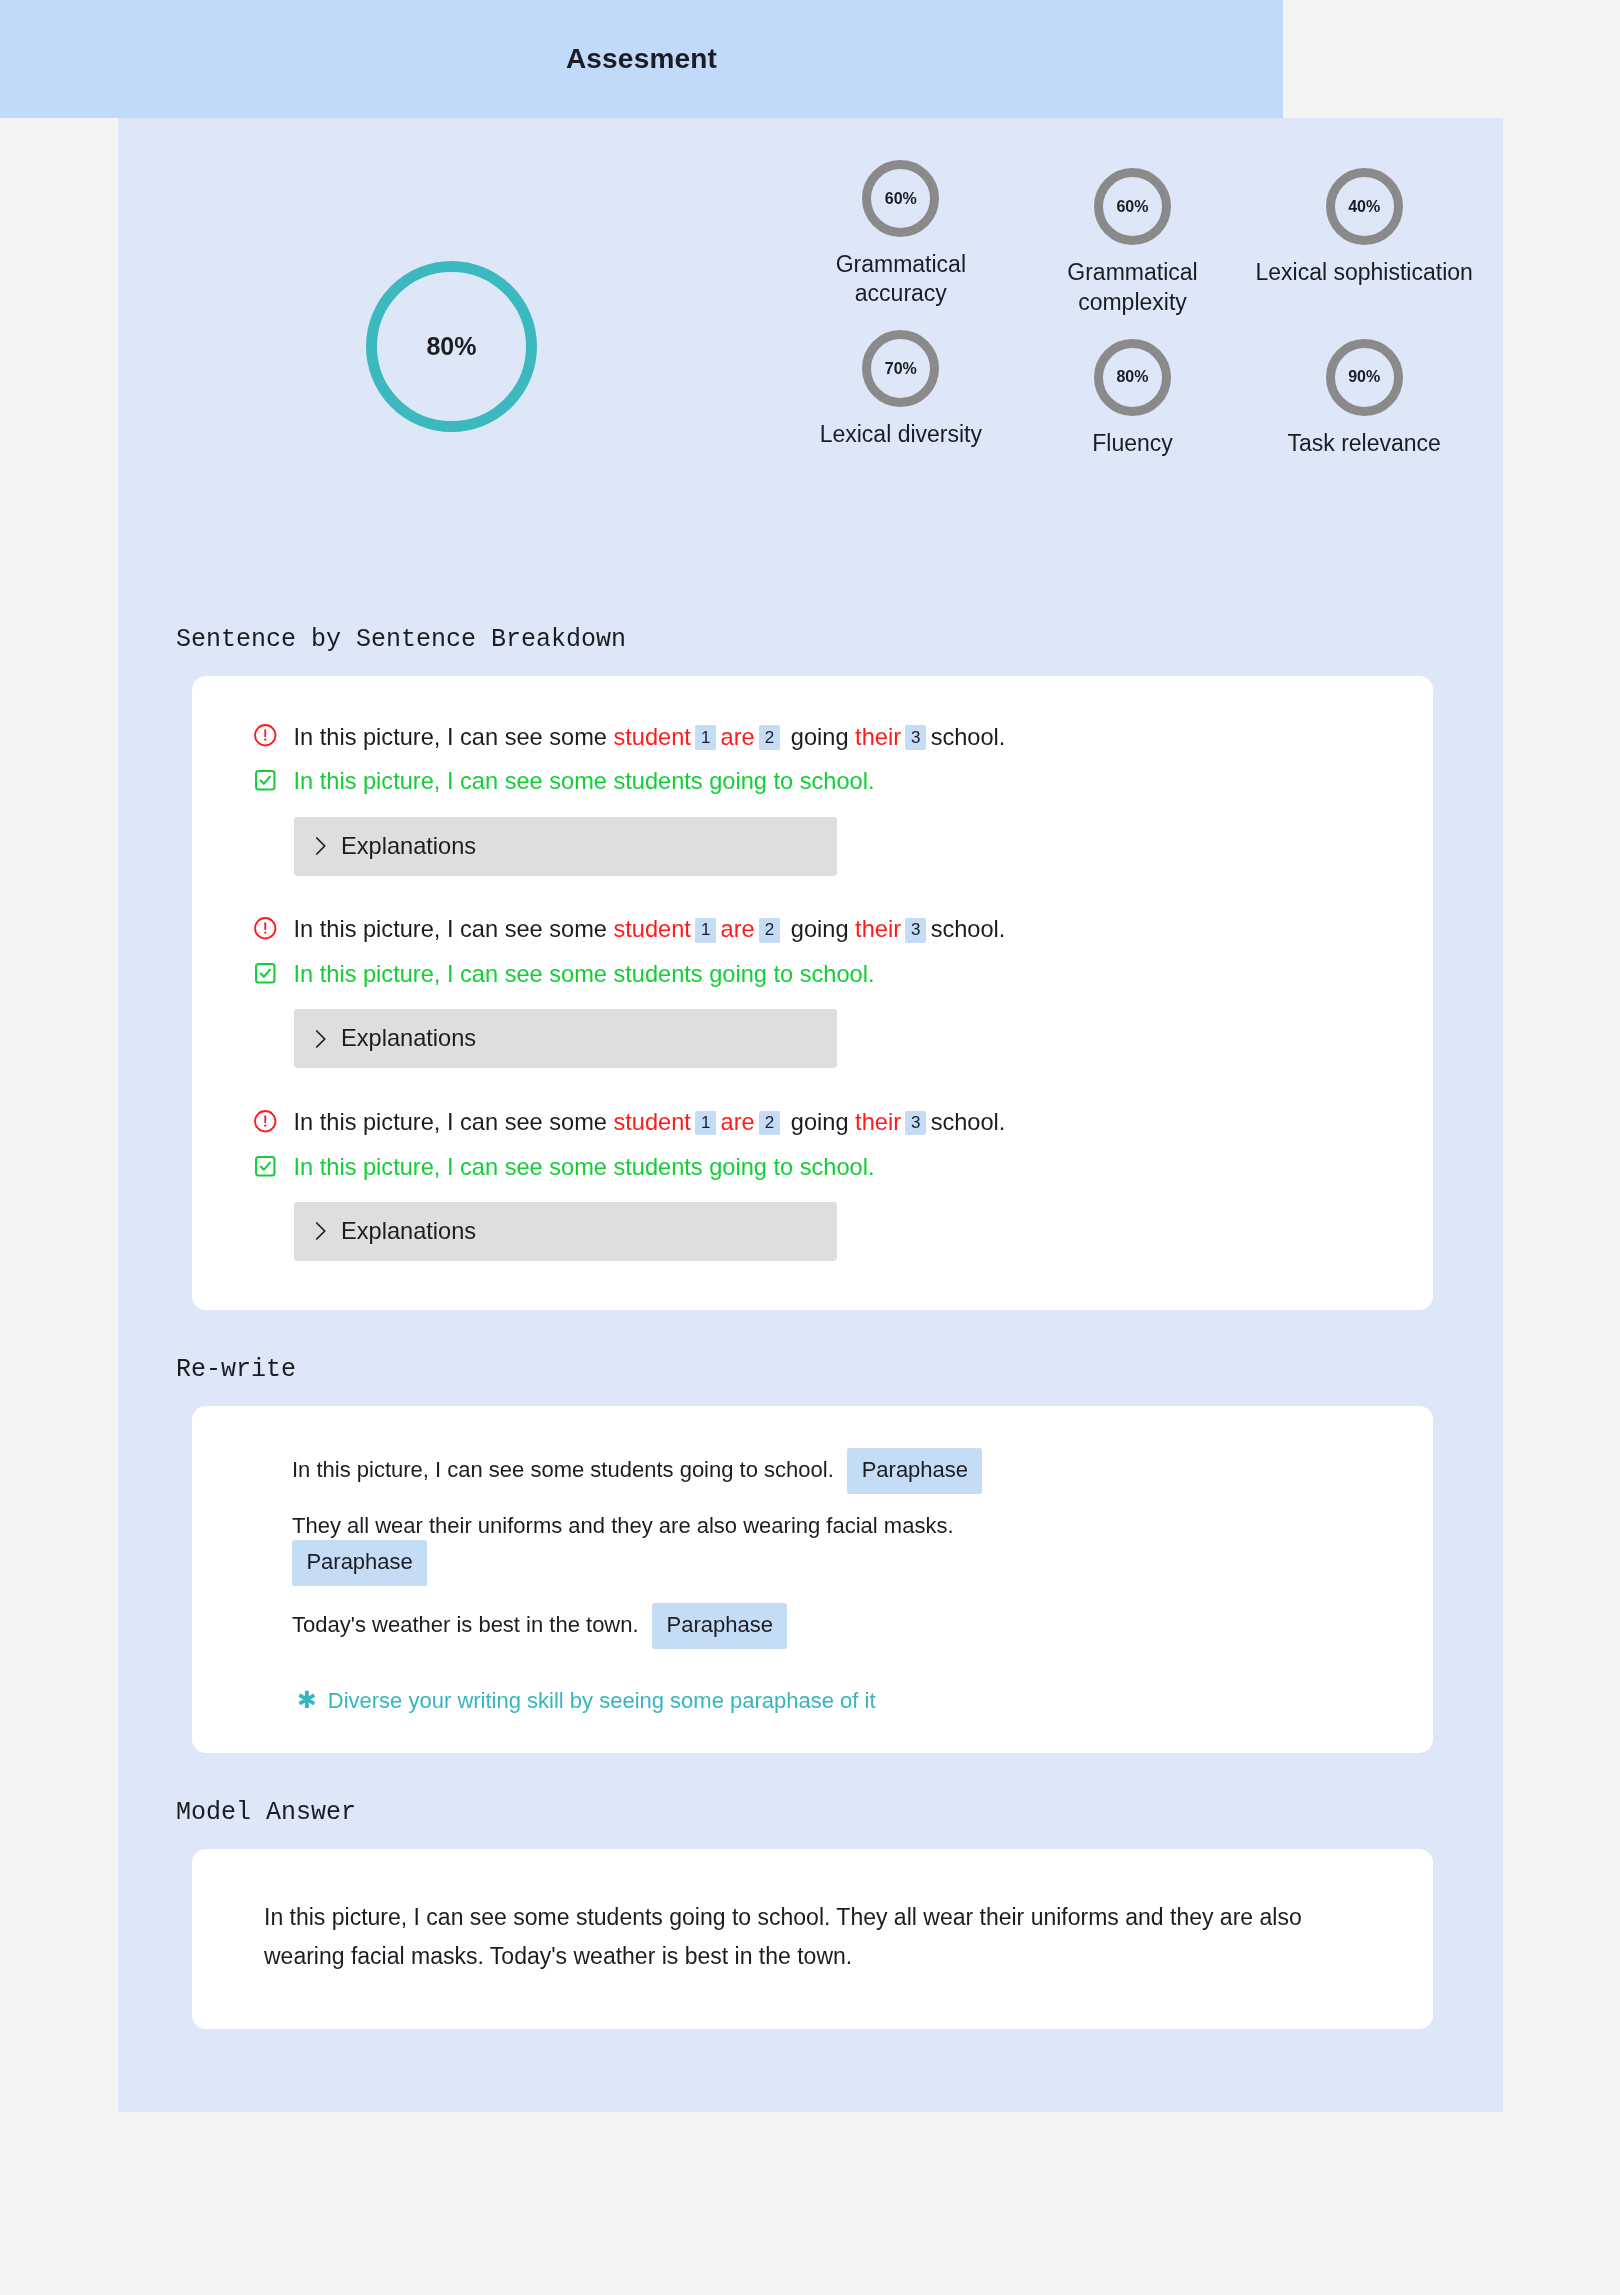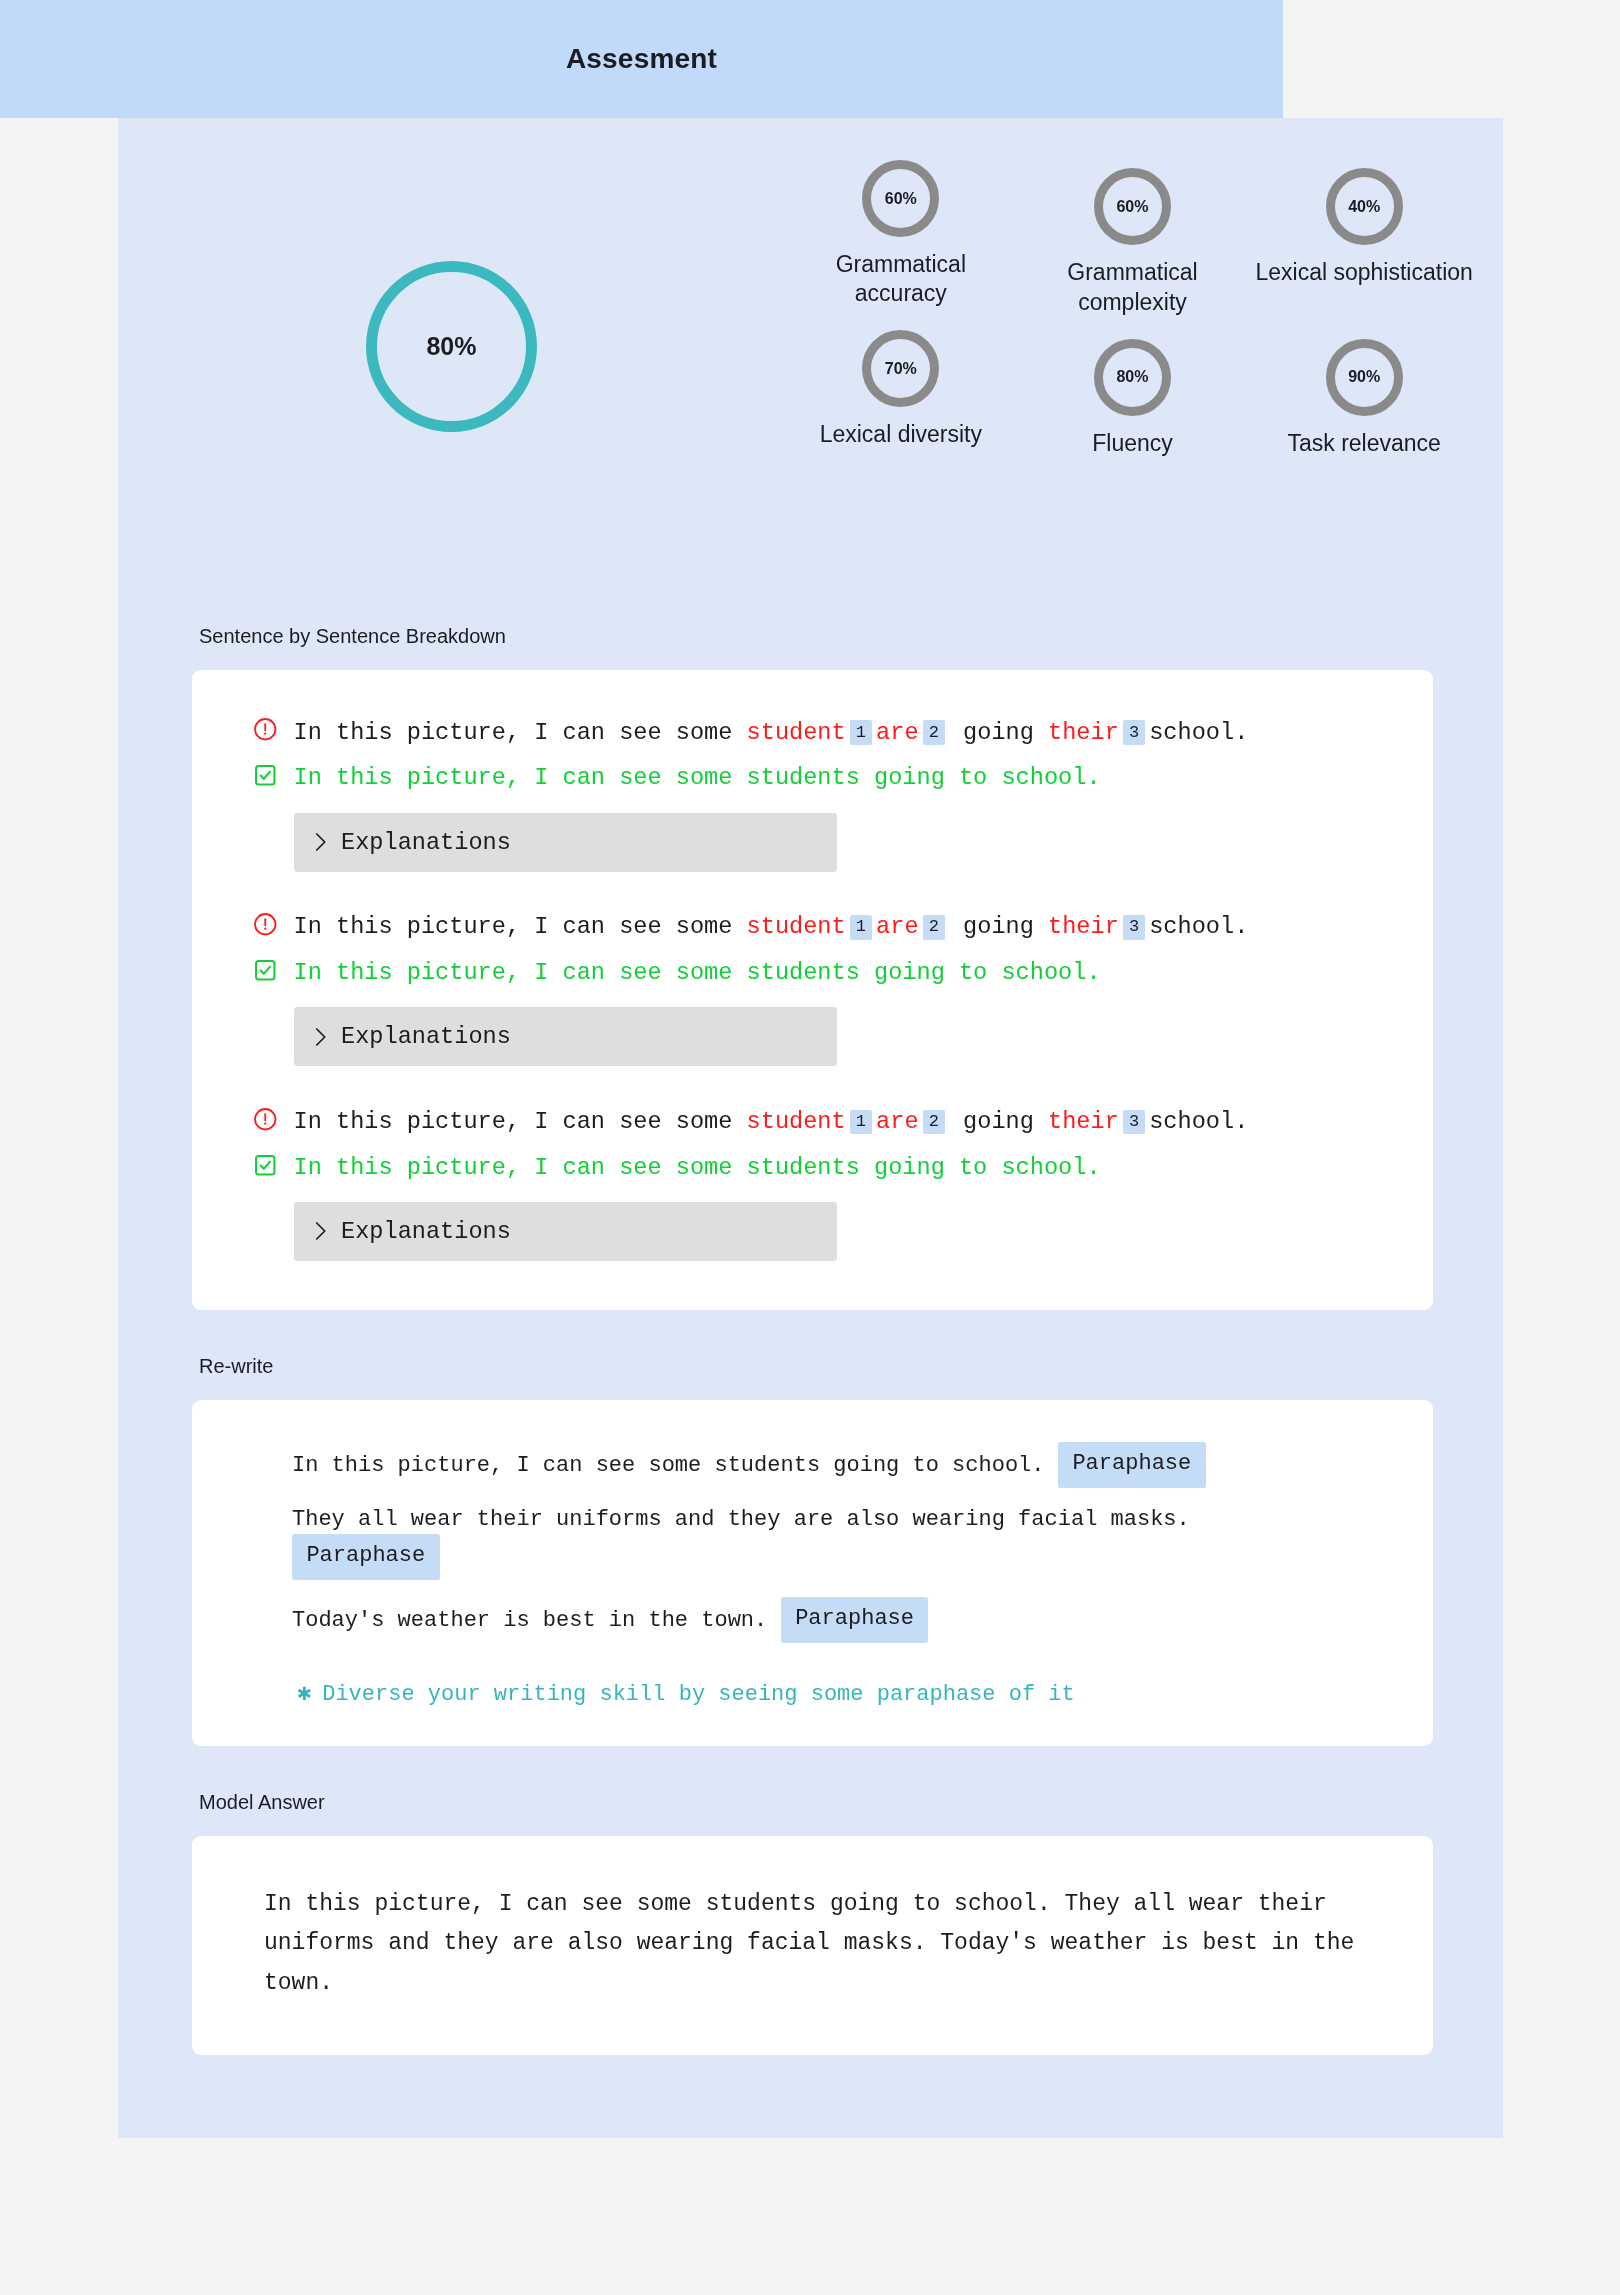--- a/index.html
+++ b/index.html
@@ -98,33 +98,33 @@
     margin-top: 12.7px;
     font-size: 23px;
     line-height: 1.28;
     color: #1b1d22;
     text-align: center;
     max-width: 220px;
   }
 
   
   .section-heading {
-    font-size: 20px;
+    font-size: 25px;
     font-weight: 400;
     color: #1b1d22;
-    padding-left: 81px;
+    padding-left: 58px;
     margin-bottom: 22px;
+    font-family: Liberation Mono, monospace;
   }
 
   
   .card {
     background: #ffffff;
     margin: 16px 70px 0 74px;
-    border-radius: 9px;
-    font-family: Liberation Mono, monospace;
+    border-radius: 14px;
   }
 
   
   .card-breakdown { padding: 44px 0 49px 0; }
   .sentence-block { padding: 0 51px 0 61px; margin-bottom: 37px; }
   .sentence-block:last-child { margin-bottom: 0; }
 
   .line {
     display: flex;
     align-items: baseline;

